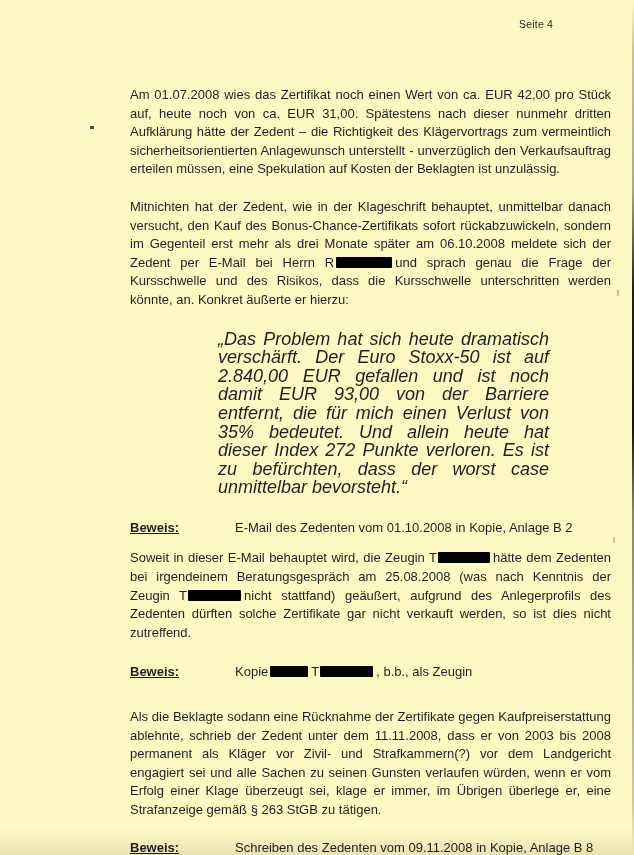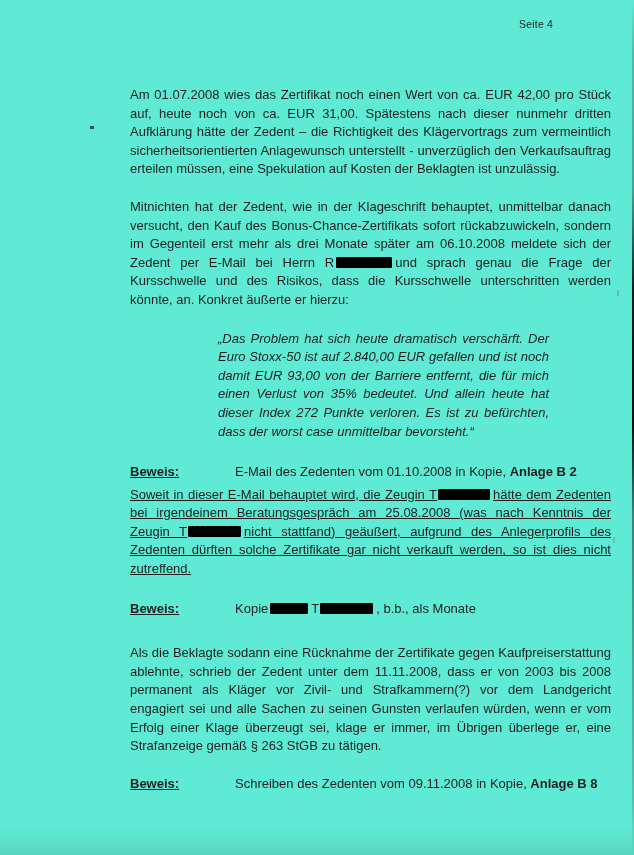--- a/index.html
+++ b/index.html
@@ -6,21 +6,21 @@
   body {
     width:634px; height:855px;
     background:#ffffff;
     font-family:"Liberation Sans", sans-serif;
     color:#1f1f1f;
     position:relative;
     overflow:hidden;
   }
   .page {
     position:absolute; inset:0;
-    background:#5eead4;
+    background:#fef9c3;
   }
   .page-number {
     position:absolute;
     top:18px; left:519px;
     font-size:10.5px;
     letter-spacing:0.2px;
     color:#262626;
   }
   .content {
     position:absolute;
@@ -29,40 +29,40 @@
     line-height:18.6px;
     text-align:justify;
   }
   .para { margin:0; }
   .mt-p2   { margin-top:19px; }
   .quote {
     margin-top:20px;
     margin-left:88px;
     width:331px;
     font-style:italic;
-    font-size:13px;
+    font-size:18px;
     text-align:justify;
   }
   .beweis {
     display:flex;
     text-align:left;
   }
   .mt-b1 { margin-top:22px; }
-  .mt-p3 { margin-top:4px;text-decoration:underline; }
+  .mt-p3 { margin-top:12px; }
   .mt-b2 { margin-top:21px; }
   .mt-p4 { margin-top:26px; }
   .mt-b3 { margin-top:19px; }
   .beweis-label {
     flex:none;
     width:105px;
     font-weight:bold;
     text-decoration:underline;
   }
   .beweis-text { flex:1; }
-  .bold-ref { font-weight:bold; }
+  .bold-ref { font-weight:normal; }
   .redact {
     display:inline-block;
     background:#000;
     height:11px;
     border-radius:1px;
     vertical-align:-1px;
     margin:0 3px 0 2px;
   }
   .r-herr  { width:56px; }
   .r-zeugin1 { width:52px; margin-left:1px; }
@@ -115,21 +115,21 @@
 
     <div class="beweis mt-b1">
       <span class="beweis-label">Beweis:</span>
       <span class="beweis-text"><span>E-Mail des Zedenten vom 01.10.2008 in Kopie, </span><span class="bold-ref">Anlage B 2</span></span>
     </div>
 
     <p class="para mt-p3"><span>Soweit in dieser E-Mail behauptet wird, die Zeugin T</span><span class="redact r-zeugin1"></span><span>hätte dem Zedenten bei irgendeinem Beratungsgespräch am 25.08.2008 (was nach Kenntnis der Zeugin T</span><span class="redact r-zeugin2"></span><span>nicht stattfand) geäußert, aufgrund des Anlegerprofils des Zedenten dürften solche Zertifikate gar nicht verkauft werden, so ist dies nicht zutreffend.</span></p>
 
     <div class="beweis mt-b2">
       <span class="beweis-label">Beweis:</span>
-      <span class="beweis-text"><span>Kopie</span><span class="redact r-frau"></span><span>T</span><span class="redact r-zeugin3"></span><span>, b.b., als Monate</span></span>
+      <span class="beweis-text"><span>Kopie</span><span class="redact r-frau"></span><span>T</span><span class="redact r-zeugin3"></span><span>, b.b., als Zeugin</span></span>
     </div>
 
     <p class="para mt-p4">Als die Beklagte sodann eine Rücknahme der Zertifikate gegen Kaufpreiserstattung ablehnte, schrieb der Zedent unter dem 11.11.2008, dass er von 2003 bis 2008 permanent als Kläger vor Zivil- und Strafkammern(?) vor dem Landgericht engagiert sei und alle Sachen zu seinen Gunsten verlaufen würden, wenn er vom Erfolg einer Klage überzeugt sei, klage er immer, im Übrigen überlege er, eine Strafanzeige gemäß § 263 StGB zu tätigen.</p>
 
     <div class="beweis mt-b3">
       <span class="beweis-label">Beweis:</span>
       <span class="beweis-text"><span>Schreiben des Zedenten vom 09.11.2008 in Kopie, </span><span class="bold-ref">Anlage B 8</span></span>
     </div>
 
   </div>

